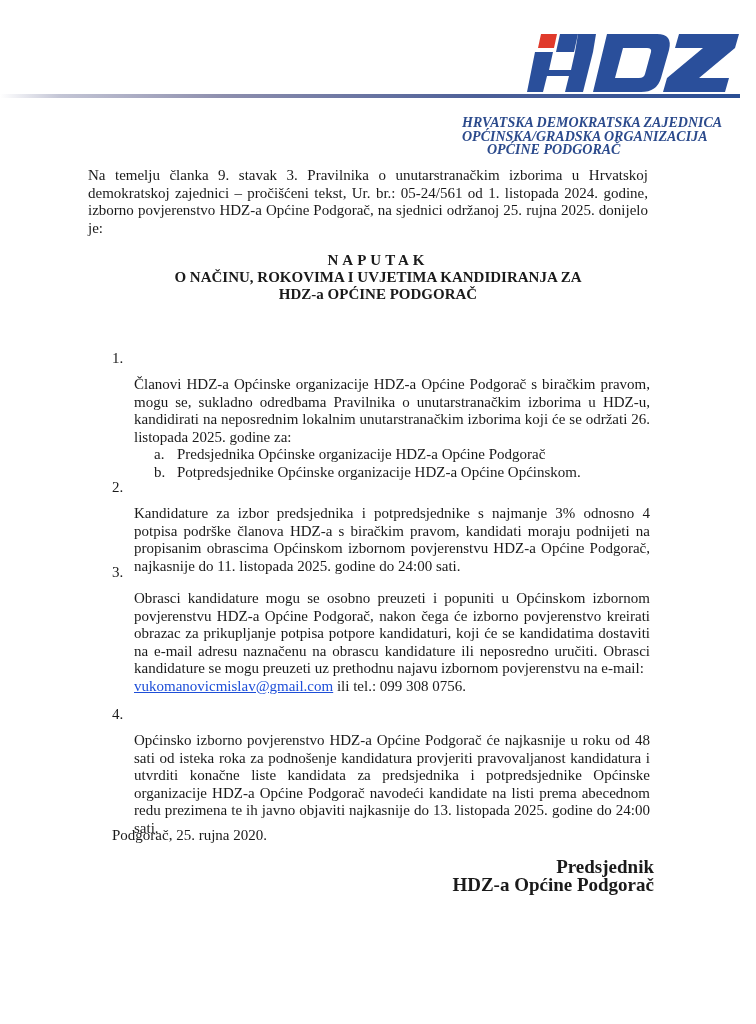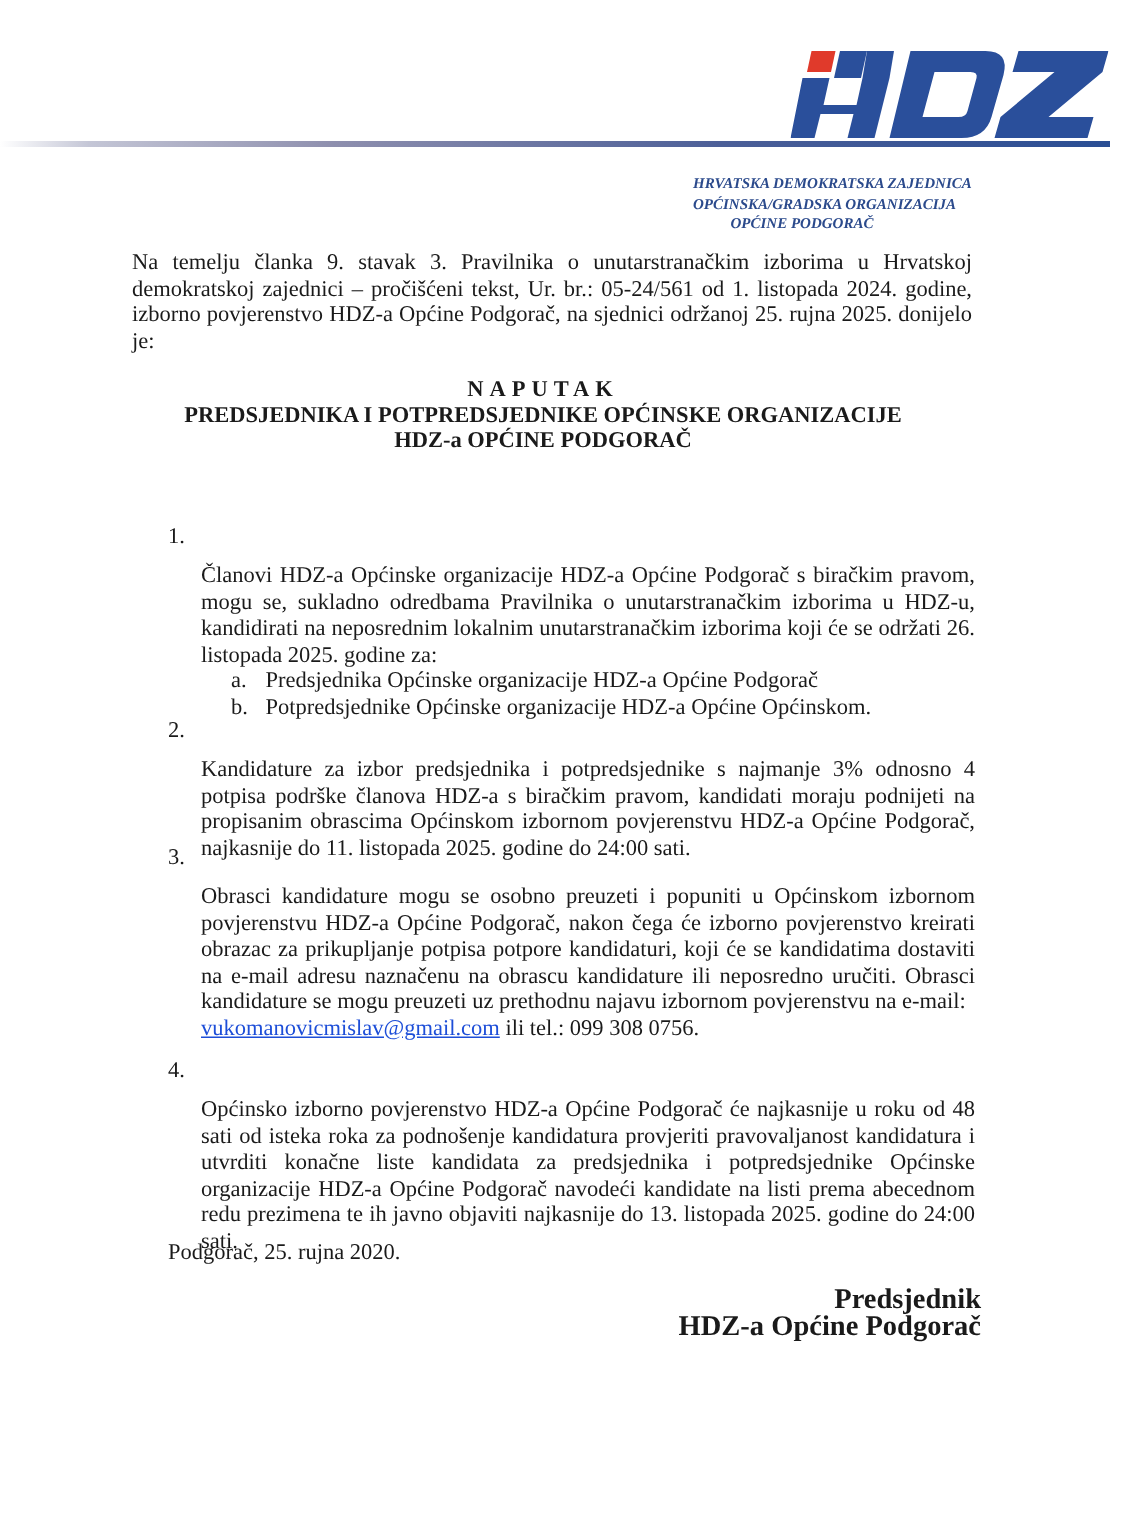--- a/index.html
+++ b/index.html
@@ -11,30 +11,30 @@
       position: absolute; left: 527px; top: 30px; width: 212px; height: 62px;
     }
     .logo svg { width: 100%; height: 100%; display: block; }
     .hr-line {
       position: absolute; left: 0; top: 94px; width: 740px; height: 4px;
       background: linear-gradient(to right, #ffffff 0%, #c4c6d6 8%, #8e8fae 30%, #4c5f98 65%, #2a4e94 100%);
     }
     .org-block {
       position: absolute; left: 462px; top: 116px; width: 220px;
       font-family: "Liberation Serif", serif; font-style: italic; font-weight: bold;
-      color: #2b4a8c; font-size: 10px; line-height: 13.5px;
+      color: #2b4a8c; font-size: 14px; line-height: 13.5px;
     }
     .org-block div { white-space: nowrap; }
     .org-block .l3 { padding-left: 25px; }
     .intro {
       position: absolute; left: 88px; top: 167px; width: 560px;
       font-size: 15px; line-height: 17.5px; text-align: justify;
     }
     .title-block {
-      position: absolute; left: 84px; top: 252px; width: 556px; text-align: center;
+      position: absolute; left: 100px; top: 252px; width: 556px; text-align: center;
       font-weight: bold; font-size: 15px; line-height: 17px;
     }
     .title-block .spaced { letter-spacing: 4px; }
     .item {
       position: absolute; left: 112px; width: 538px;
       font-size: 15px; line-height: 17.5px;
     }
     .item .num { position: absolute; left: 0; top: 0; }
     .item .txt { margin-left: 22px; text-align: justify; margin-top: 26px; }
     .sub { position: relative; margin-left: 42px; }
@@ -72,21 +72,21 @@
 <div class="org-block">
   <div>HRVATSKA DEMOKRATSKA ZAJEDNICA</div>
   <div>OPĆINSKA/GRADSKA ORGANIZACIJA</div>
   <div class="l3">OPĆINE PODGORAČ</div>
 </div>
 
 <div class="intro">Na temelju članka 9. stavak 3. Pravilnika o unutarstranačkim izborima u Hrvatskoj demokratskoj zajednici – pročišćeni tekst, Ur. br.: 05-24/561 od 1. listopada 2024. godine, izborno povjerenstvo HDZ-a Općine Podgorač, na sjednici održanoj 25. rujna 2025. donijelo je:</div>
 
 <div class="title-block">
   <div class="spaced">NAPUTAK</div>
-  <div>PREDSJEDNIKA I POTPREDSJEDNIKE OPĆINSKE ORGANIZACIJE</div>
+  <div>O NAČINU, ROKOVIMA I UVJETIMA KANDIDIRANJA ZA</div>
   <div>HDZ-a OPĆINE PODGORAČ</div>
 </div>
 
 <div class="item" style="top:350px;">
   <span class="num">1.</span>
   <div class="txt">Članovi HDZ-a Općinske organizacije HDZ-a Općine Podgorač s biračkim pravom, mogu se, sukladno odredbama Pravilnika o unutarstranačkim izborima u HDZ-u, kandidirati na neposrednim lokalnim unutarstranačkim izborima koji će se održati 26. listopada 2025. godine za:</div>
   <div class="sub">
     <span class="snum">a.</span>
     <div class="stxt">Predsjednika Općinske organizacije HDZ-a Općine Podgorač</div>
   </div>

